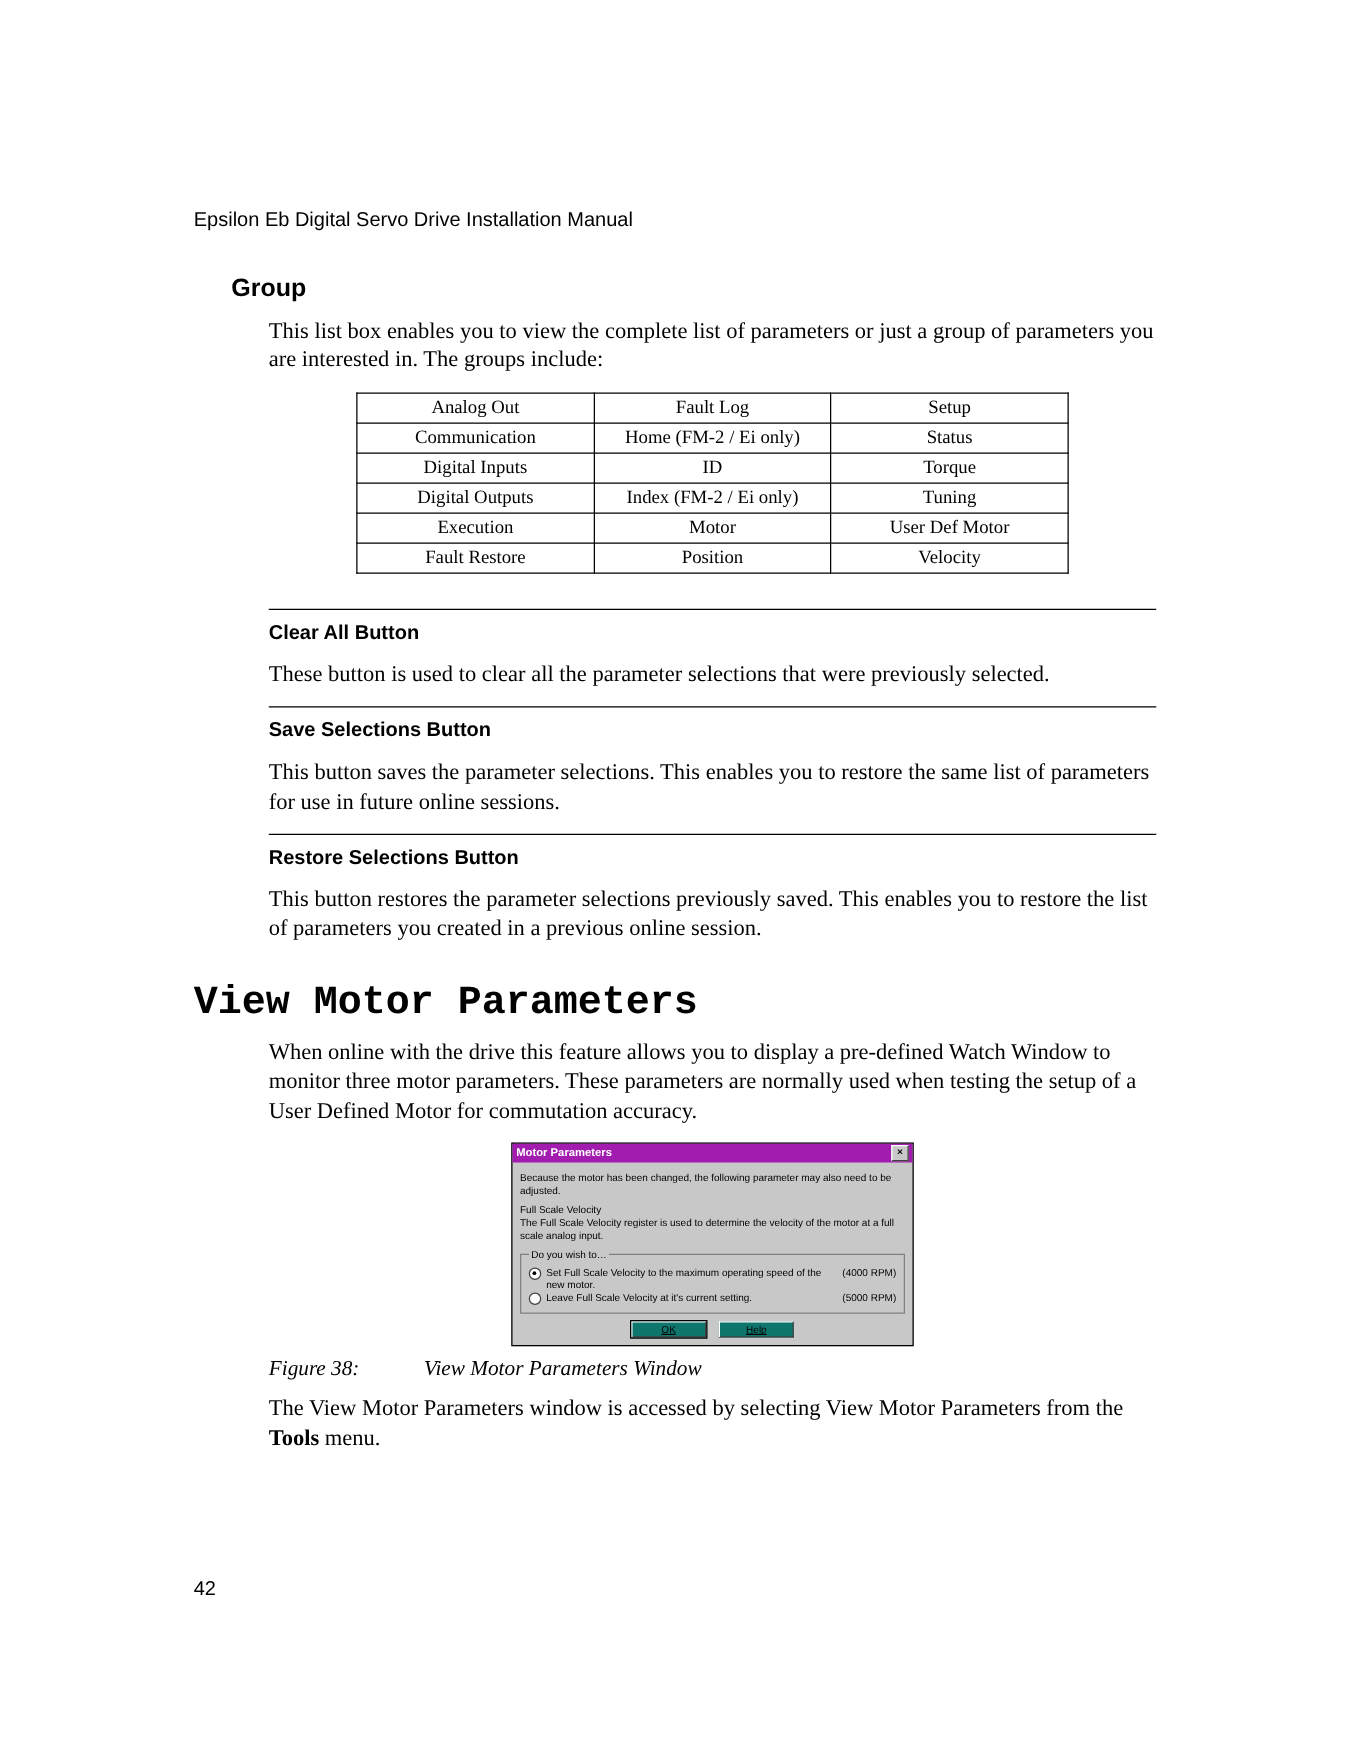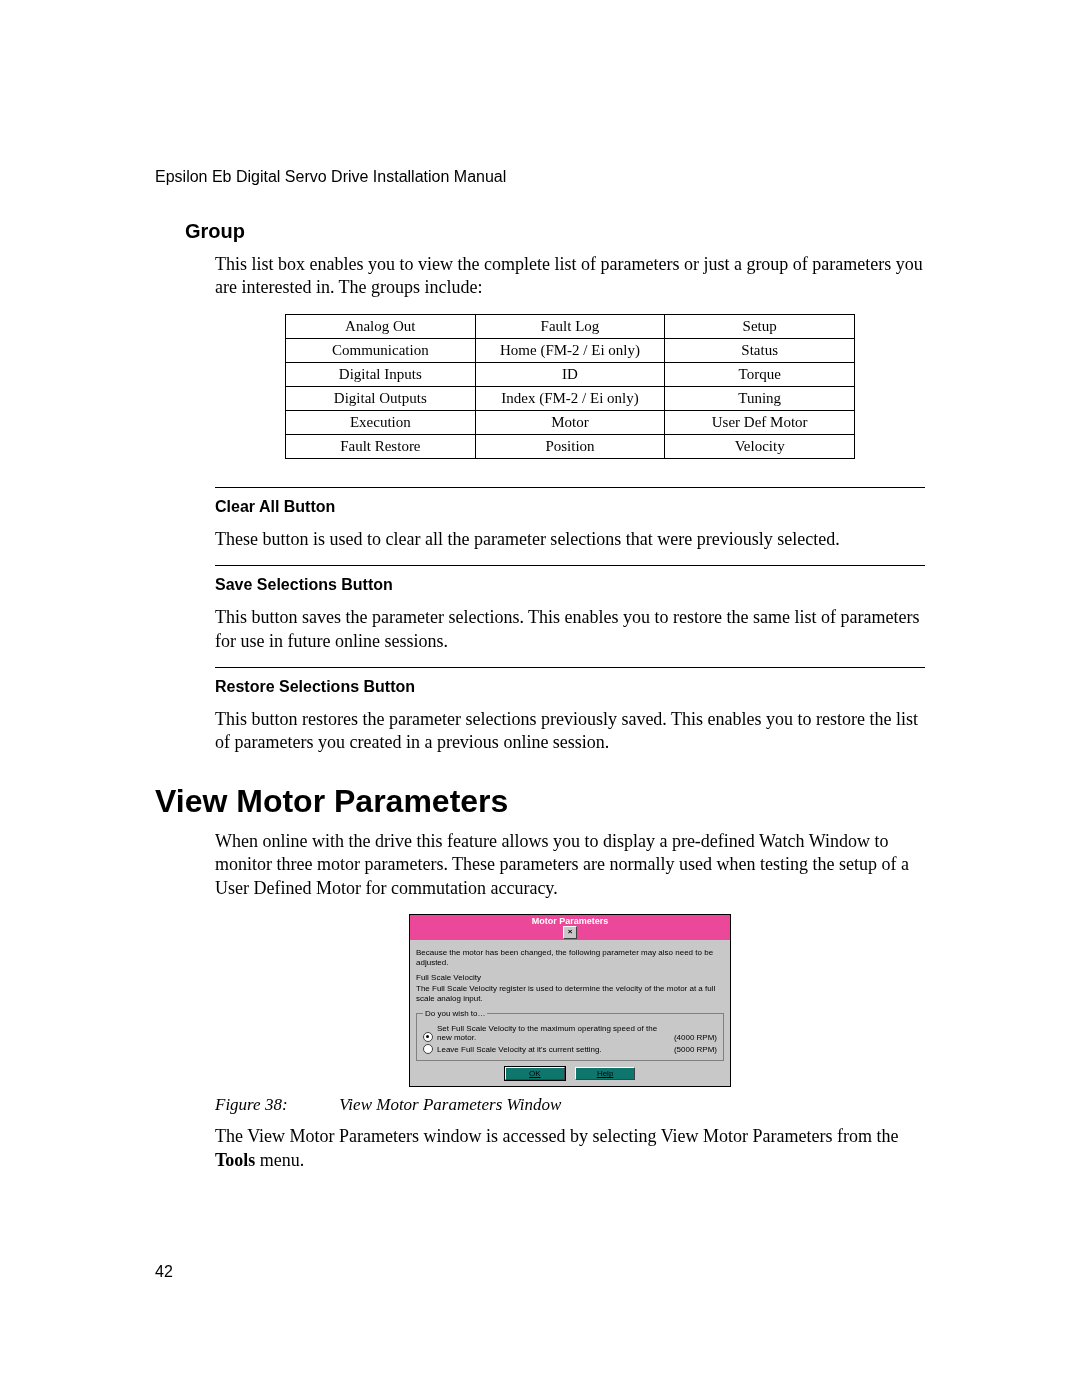--- a/index.html
+++ b/index.html
@@ -60,46 +60,45 @@
     margin: 14px 0 10px 0;
   }
   h3.sub {
     font-family: Arial, Helvetica, sans-serif;
     font-weight: bold;
     font-size: 16px;
     margin: 0 0 12px 0;
   }
 
   h1.big {
-    font-family: Liberation Sans, sans-serif;
+    font-family: Liberation Mono, monospace;
     font-weight: bold;
     font-size: 32px;
     margin: 28px 0 10px -60px;
   }
 
   
   .dialog {
     width: 320px;
     margin: 8px auto 8px auto;
     border: 1px solid #000;
     background: #c8c8c8;
     font-family: "MS Sans Serif", Tahoma, sans-serif;
     font-size: 8px;
     color: #000;
   }
   .dialog .titlebar {
-    background: #ec4899;
+    background: #a21caf;
     color: #fff;
     font-weight: bold;
     font-size: 9px;
     padding: 1px 3px;
     display: flex;
     justify-content: space-between;
     align-items: center;
-    flex-direction: column;
   }
   .dialog .closebtn {
     background: #c8c8c8;
     color: #000;
     width: 12px;
     height: 11px;
     line-height: 10px;
     text-align: center;
     font-size: 8px;
     border: 1px solid #fff;
@@ -115,21 +114,21 @@
   }
   .dialog .section-lbl { margin-bottom: 2px; }
   .dialog fieldset {
     border: 1px solid #808080;
     padding: 4px 6px;
     margin: 4px 0;
   }
   .dialog fieldset legend { font-size: 8px; }
   .dialog .opt {
     display: flex;
-    align-items: flex-end;
+    align-items: flex-start;
     gap: 4px;
     margin: 2px 0;
   }
   .dialog .radio {
     width: 8px;
     height: 8px;
     border: 1px solid #404040;
     border-radius: 50%;
     background: #fff;
     flex-shrink: 0;

